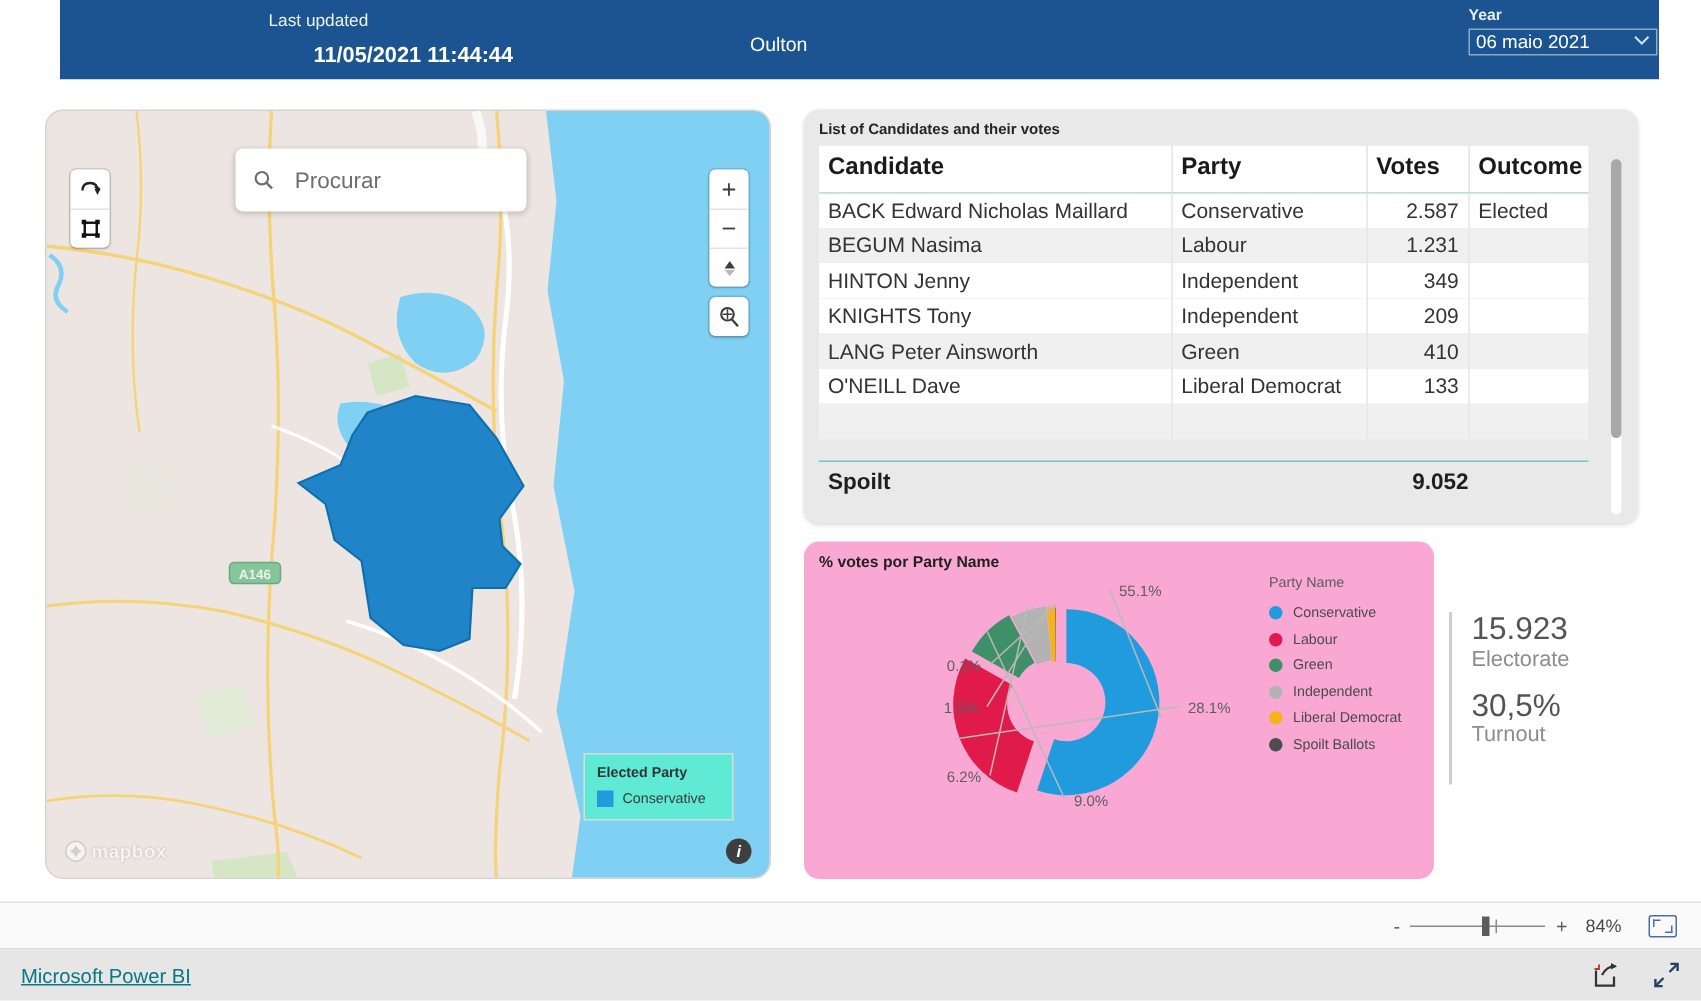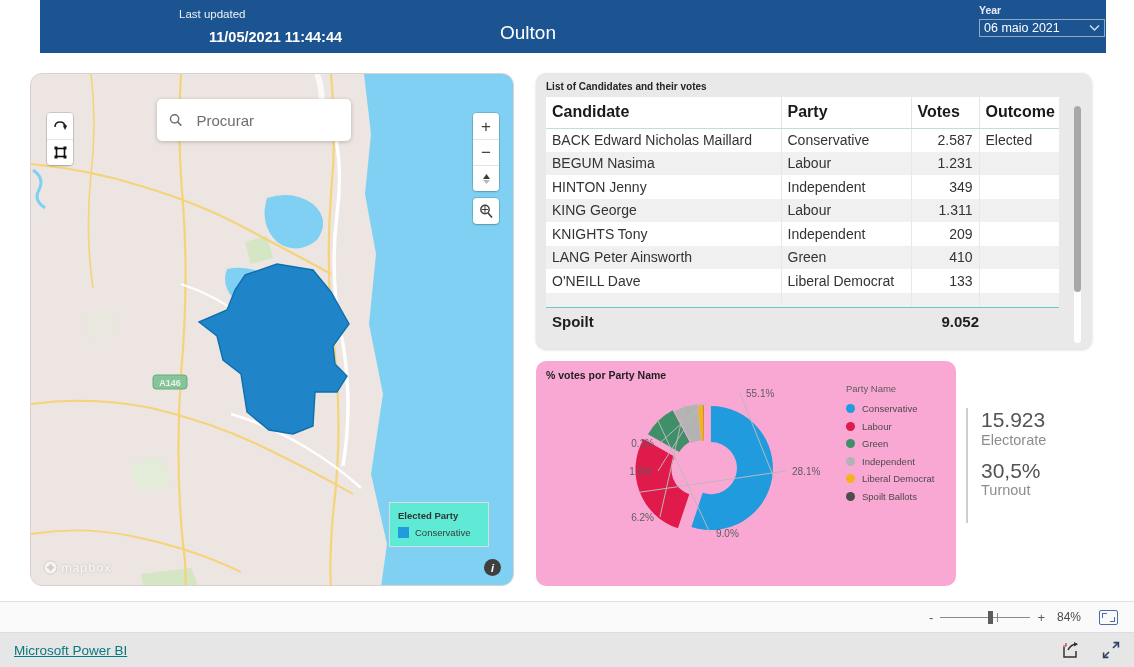--- a/index.html
+++ b/index.html
@@ -41,21 +41,21 @@
   .lastupd-label {
     position: absolute; left: 139px; top: 8px;
     color: #eef2f7; font-size: 11.5px;
   }
   .lastupd-value {
     position: absolute; left: 169px; top: 29px;
     color: #ffffff; font-size: 14.5px; font-weight: bold;
   }
   .page-title {
     position: absolute; left: 460px; top: 22px;
-    color: #ffffff; font-size: 19px;
+    color: #ffffff; font-size: 13px;
   }
   .year-block { position: absolute; left: 939px; top: 4px; }
   .year-label { color: #e7edf4; font-size: 10.5px; font-weight: bold; margin-bottom: 3px; }
   .year-select {
     width: 126px; height: 18px;
     background: #1b5490;
     border: 1px solid #8fa9c4;
     color: #ffffff; font-size: 12.5px;
     padding: 0 4px;
     display: flex; align-items: center; justify-content: space-between;
@@ -474,26 +474,20 @@
               <td class="col-party">Labour</td>
               <td class="col-votes num">1.231</td>
               <td class="col-outcome"></td>
             </tr>
             <tr class="odd">
               <td class="col-cand">HINTON Jenny</td>
               <td class="col-party">Independent</td>
               <td class="col-votes num">349</td>
               <td class="col-outcome"></td>
             </tr>
-            <tr class="even">
-              <td class="col-cand">KING George</td>
-              <td class="col-party">Labour</td>
-              <td class="col-votes num">1.311</td>
-              <td class="col-outcome"></td>
-            </tr>
             <tr class="odd">
               <td class="col-cand">KNIGHTS Tony</td>
               <td class="col-party">Independent</td>
               <td class="col-votes num">209</td>
               <td class="col-outcome"></td>
             </tr>
             <tr class="even">
               <td class="col-cand">LANG Peter Ainsworth</td>
               <td class="col-party">Green</td>
               <td class="col-votes num">410</td>

